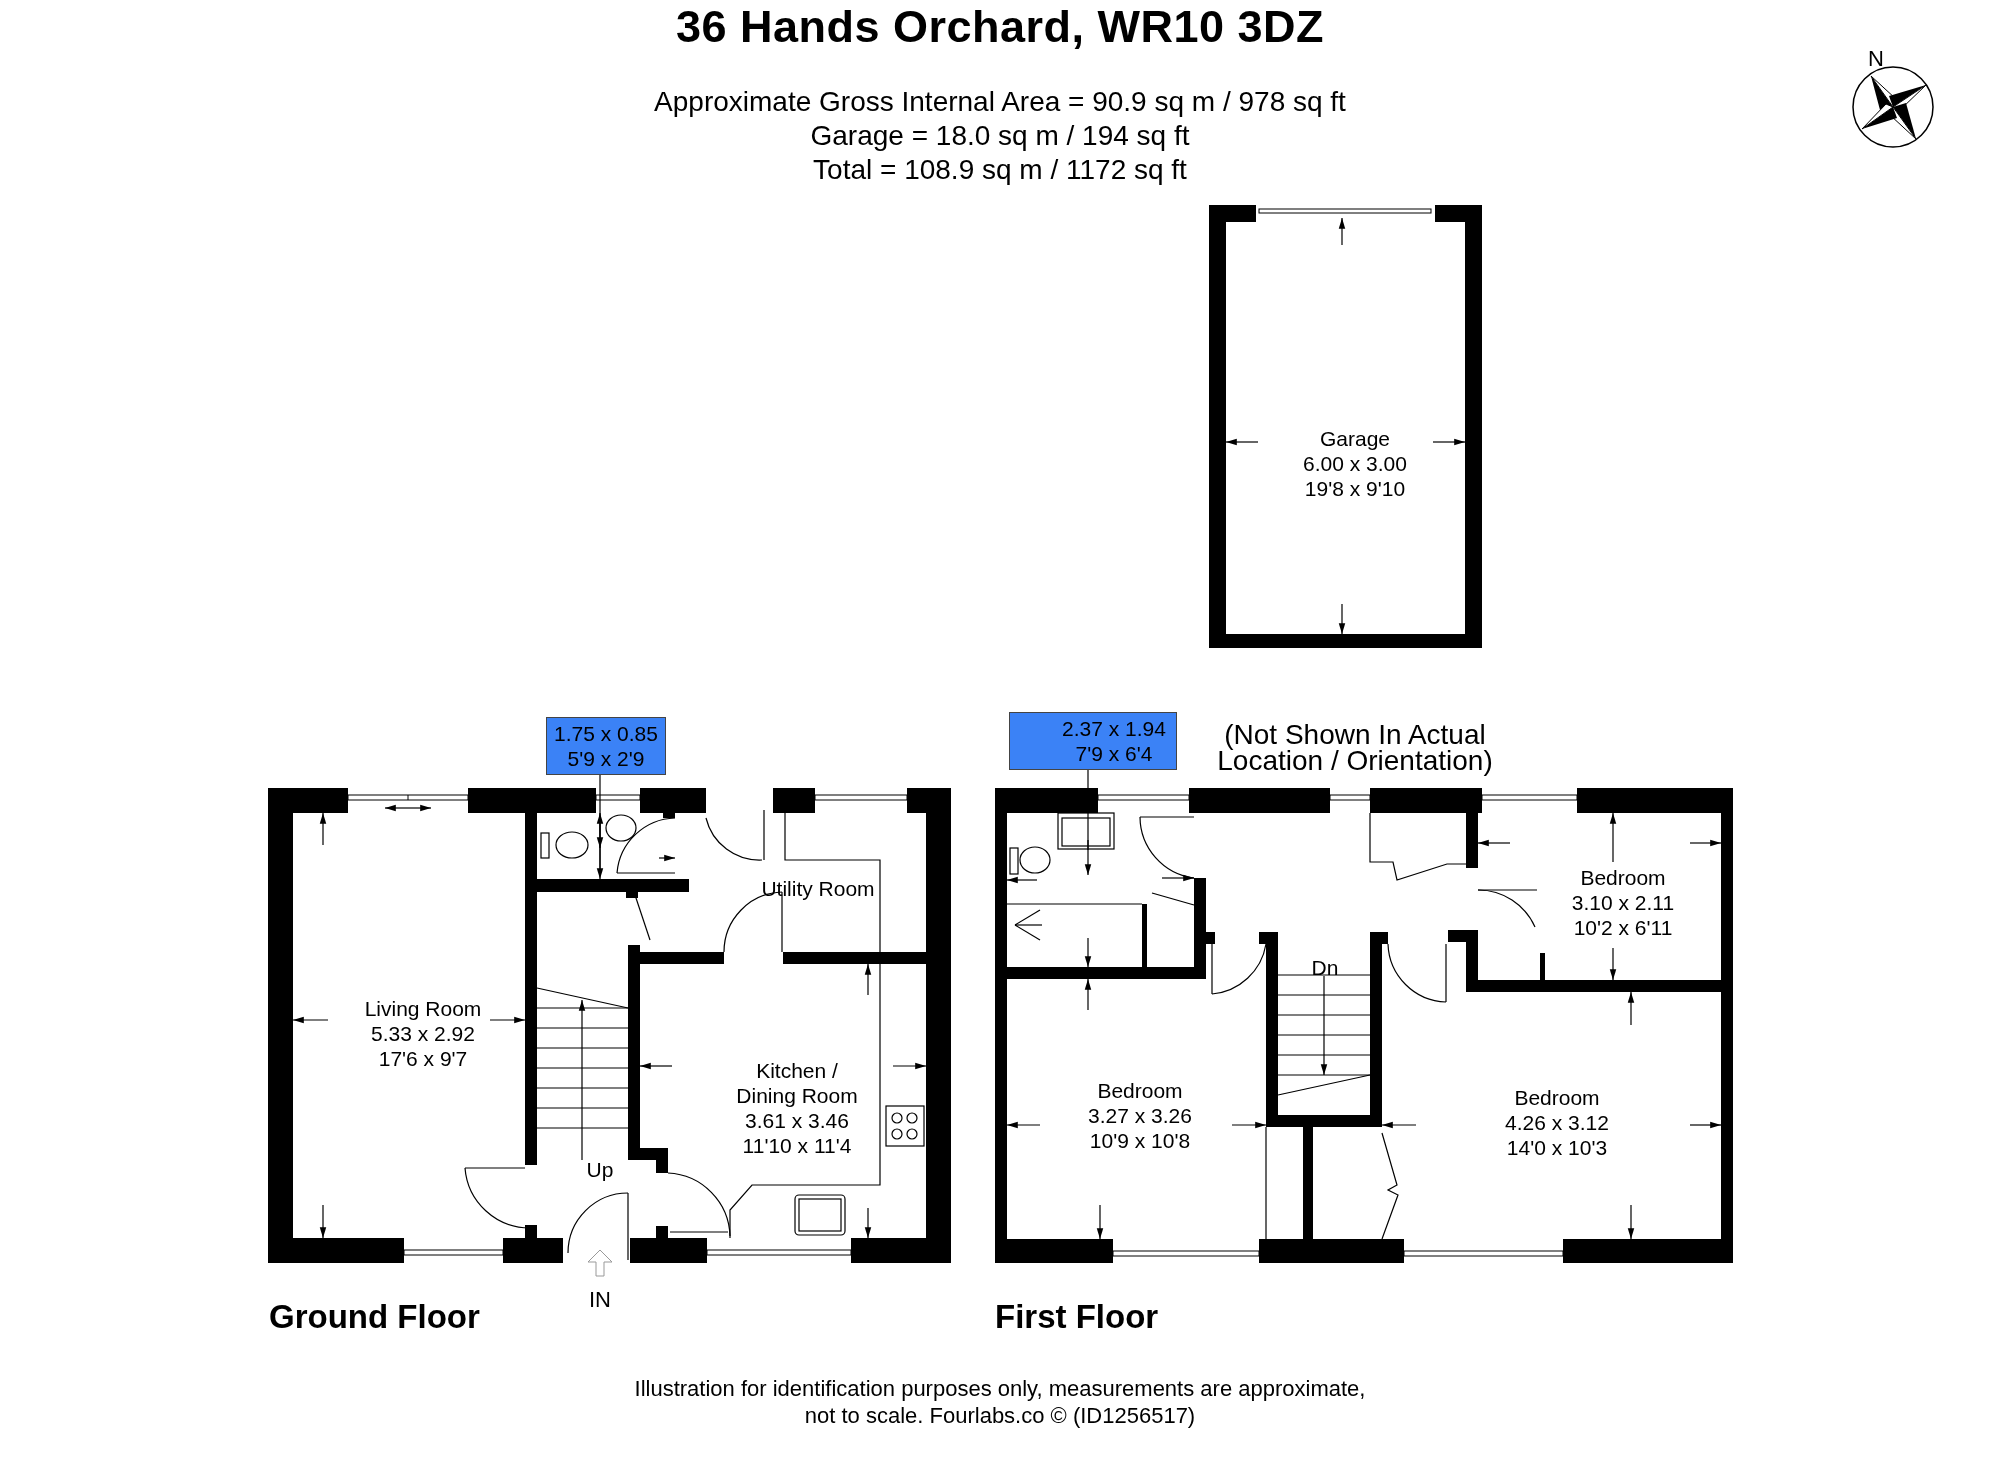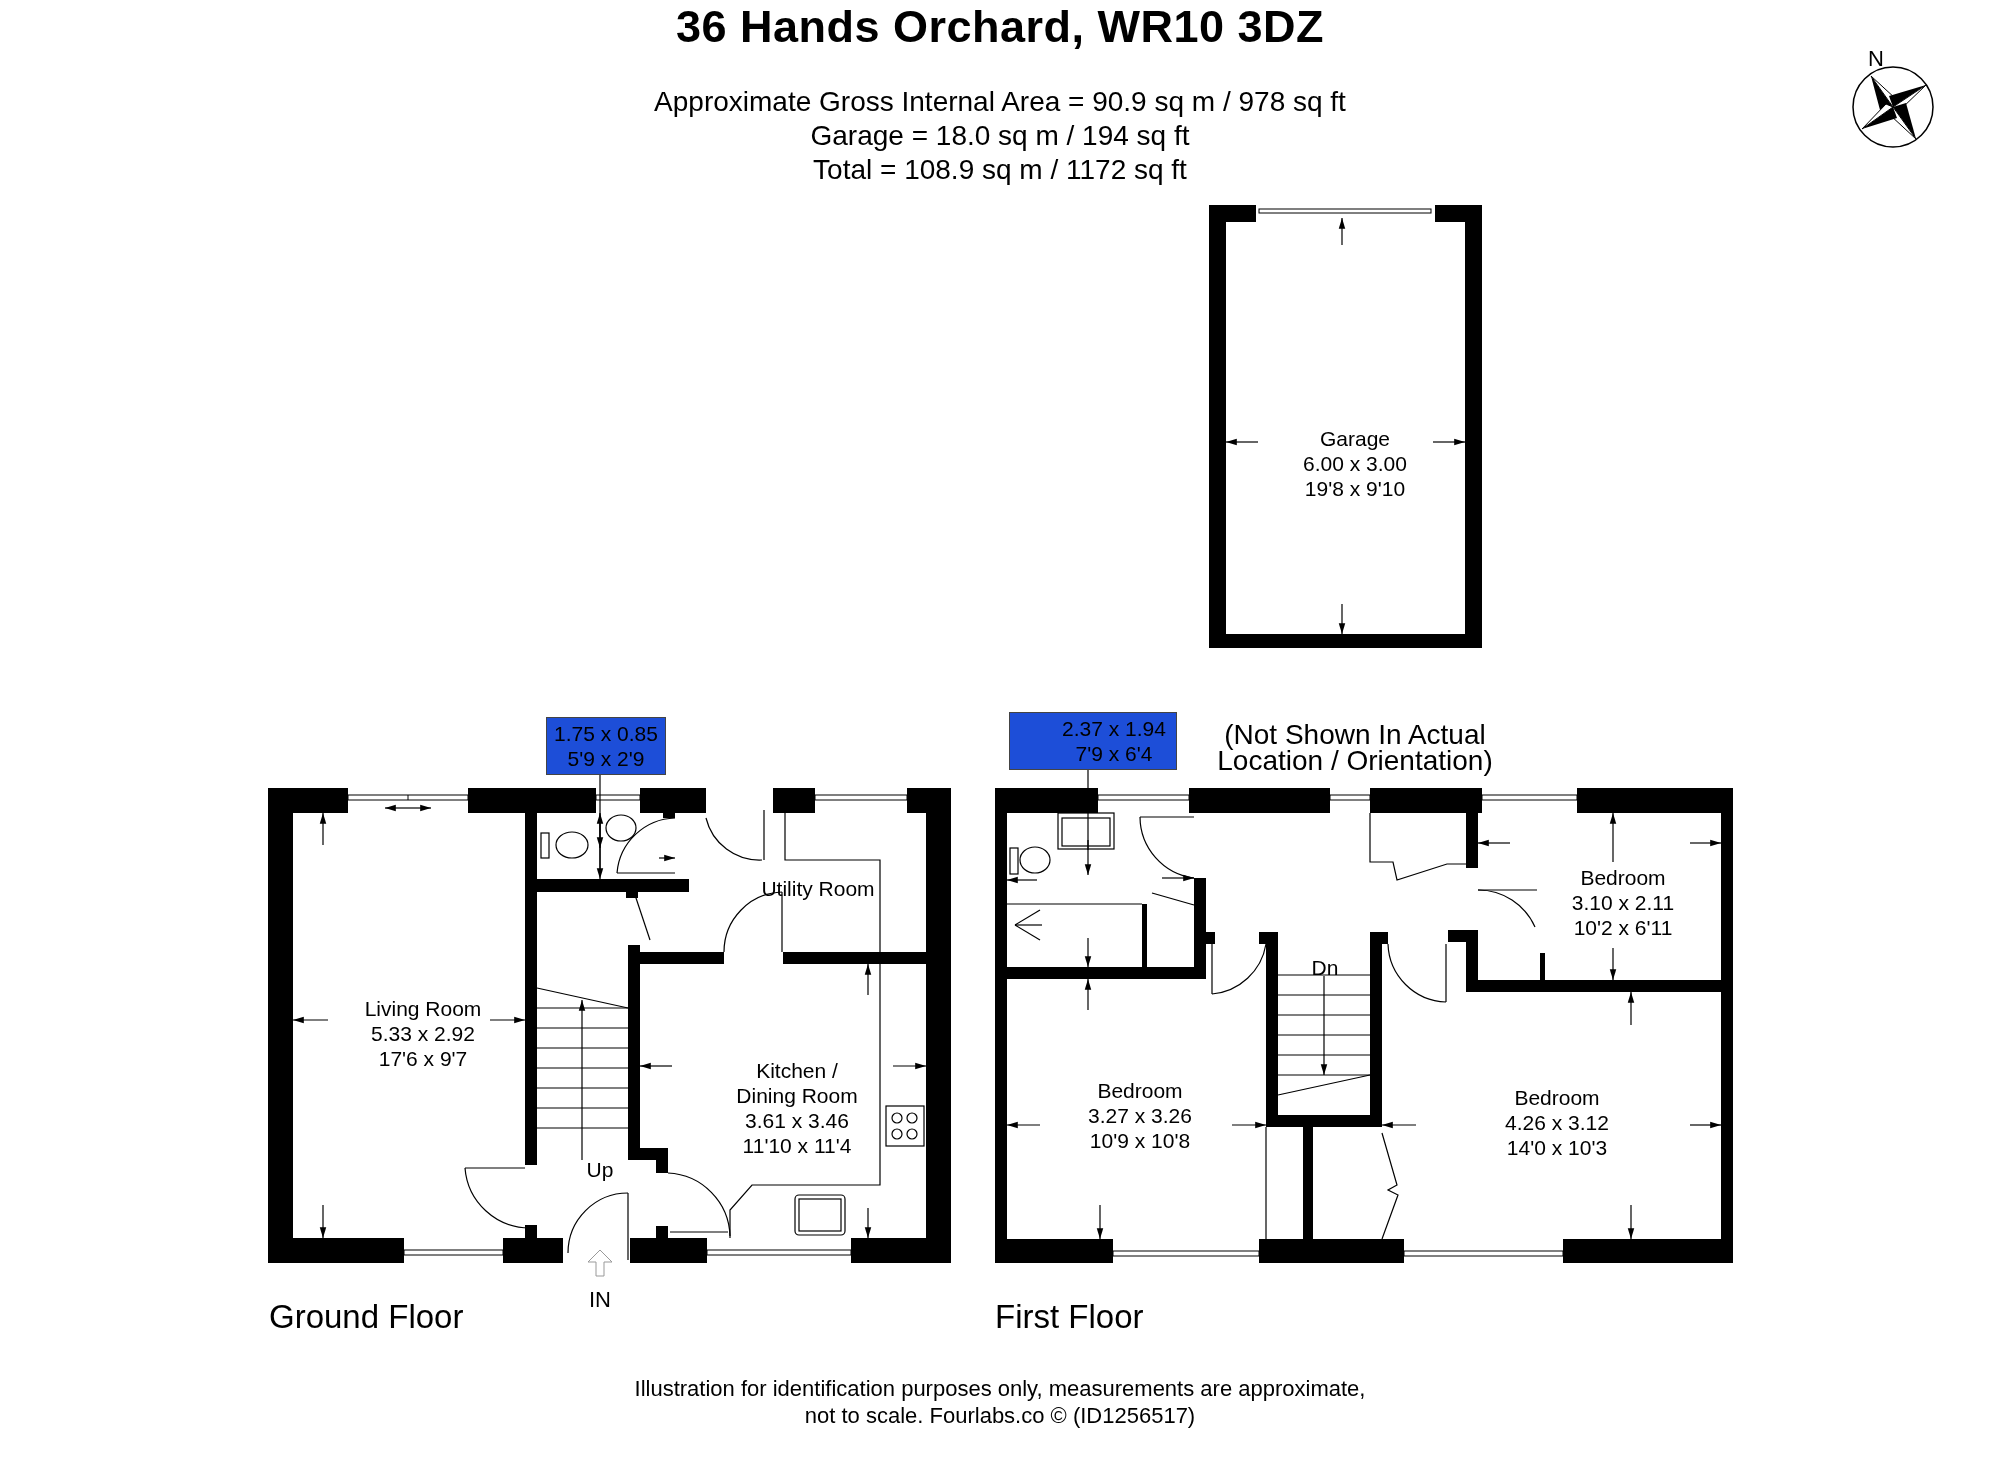--- a/index.html
+++ b/index.html
@@ -1,23 +1,23 @@
 <!DOCTYPE html>
 <html><head>
 <meta charset="utf-8">
 <style>
   html, body { margin:0; padding:0; background:#ffffff; }
   body { width:2000px; height:1457px; position:relative; overflow:hidden; font-family:"Liberation Sans", sans-serif; color:#000; }
   .abs { position:absolute; }
   .title { left:0; width:2000px; top:1px; text-align:center; font-weight:bold; font-size:45px; letter-spacing:0.5px; }
   .area { left:0; width:2000px; text-align:center; font-size:28px; line-height:31px; }
-  .floor-label { font-weight:normal; font-size:33px; }
+  .floor-label { font-weight:bold; font-size:33px; }
   .room-text { text-align:center; font-size:21px; line-height:25px; white-space:nowrap; }
   .note { text-align:center; font-size:28px; line-height:26px; white-space:nowrap; }
-  .dimbox { border:1.5px solid #444; background:#1d4ed8; text-align:center; font-size:21px; line-height:25px; padding:3px 6px; }
+  .dimbox { border:1.5px solid #444; background:#3b82f6; text-align:center; font-size:21px; line-height:25px; padding:3px 6px; }
   .footer { left:0; width:2000px; top:1375px; text-align:center; font-size:22px; line-height:27px; }
   svg { position:absolute; left:0; top:0; }
 </style>
 </head>
 <body>
 
 <div class="abs title">36 Hands Orchard, WR10 3DZ</div>
 <div class="abs area" style="top:86px">Approximate Gross Internal Area = 90.9 sq m / 978 sq ft</div>
 <div class="abs area" style="top:120px">Garage = 18.0 sq m / 194 sq ft</div>
 <div class="abs area" style="top:154px">Total = 108.9 sq m / 1172 sq ft</div>

